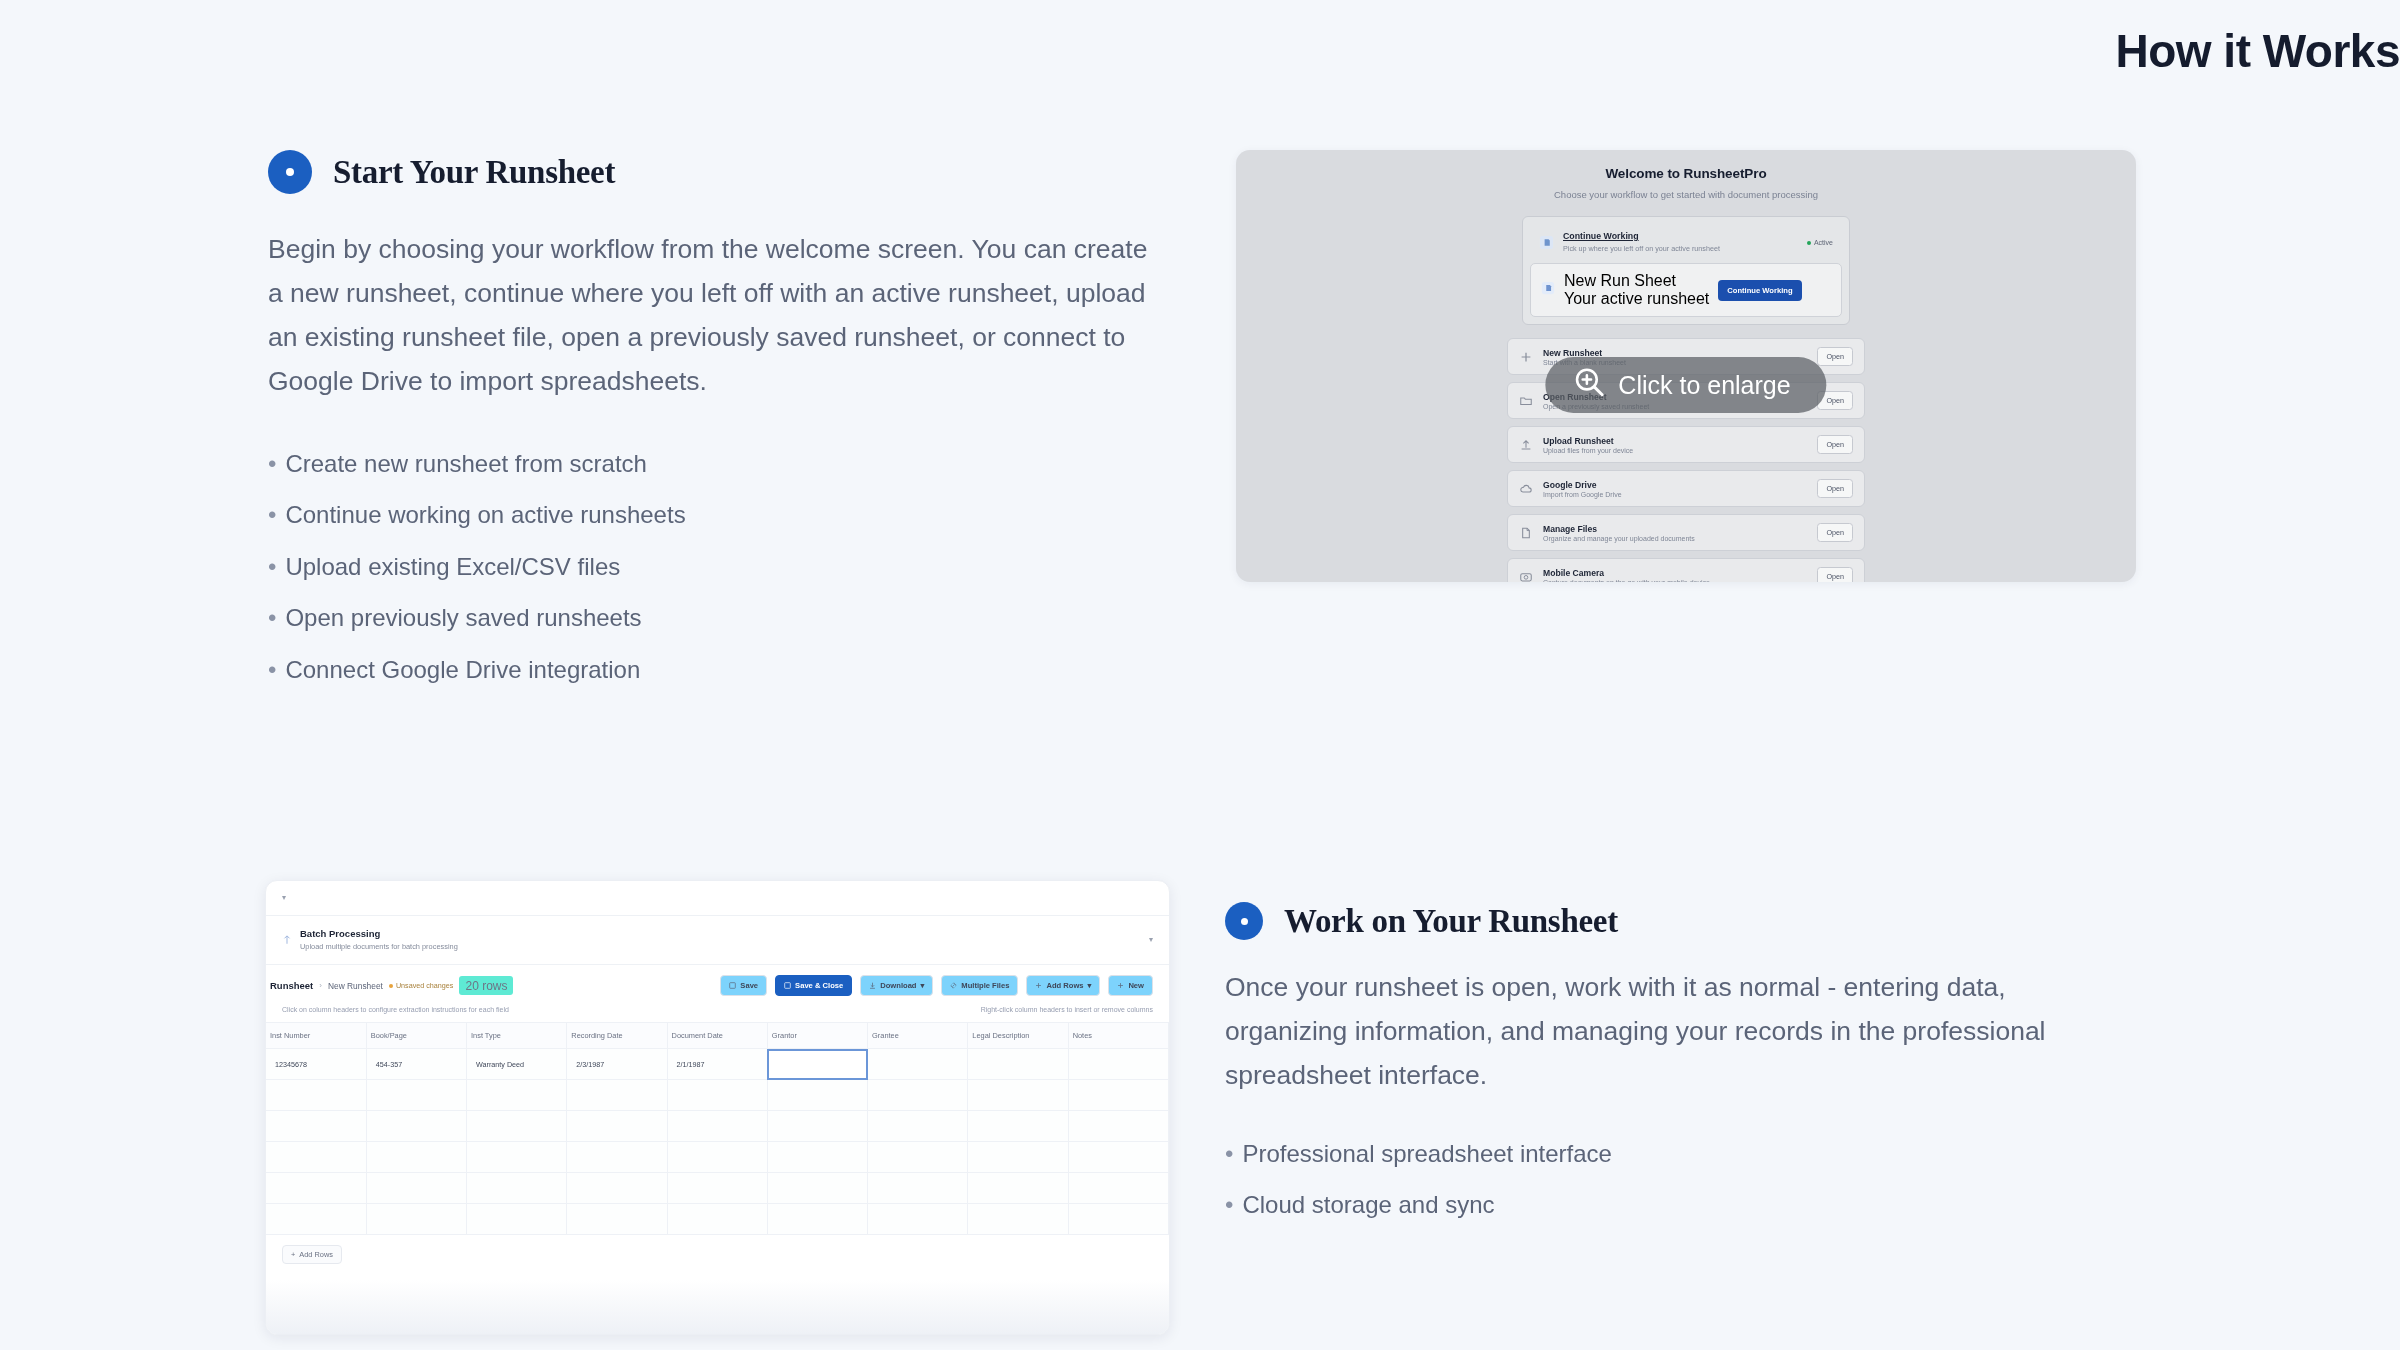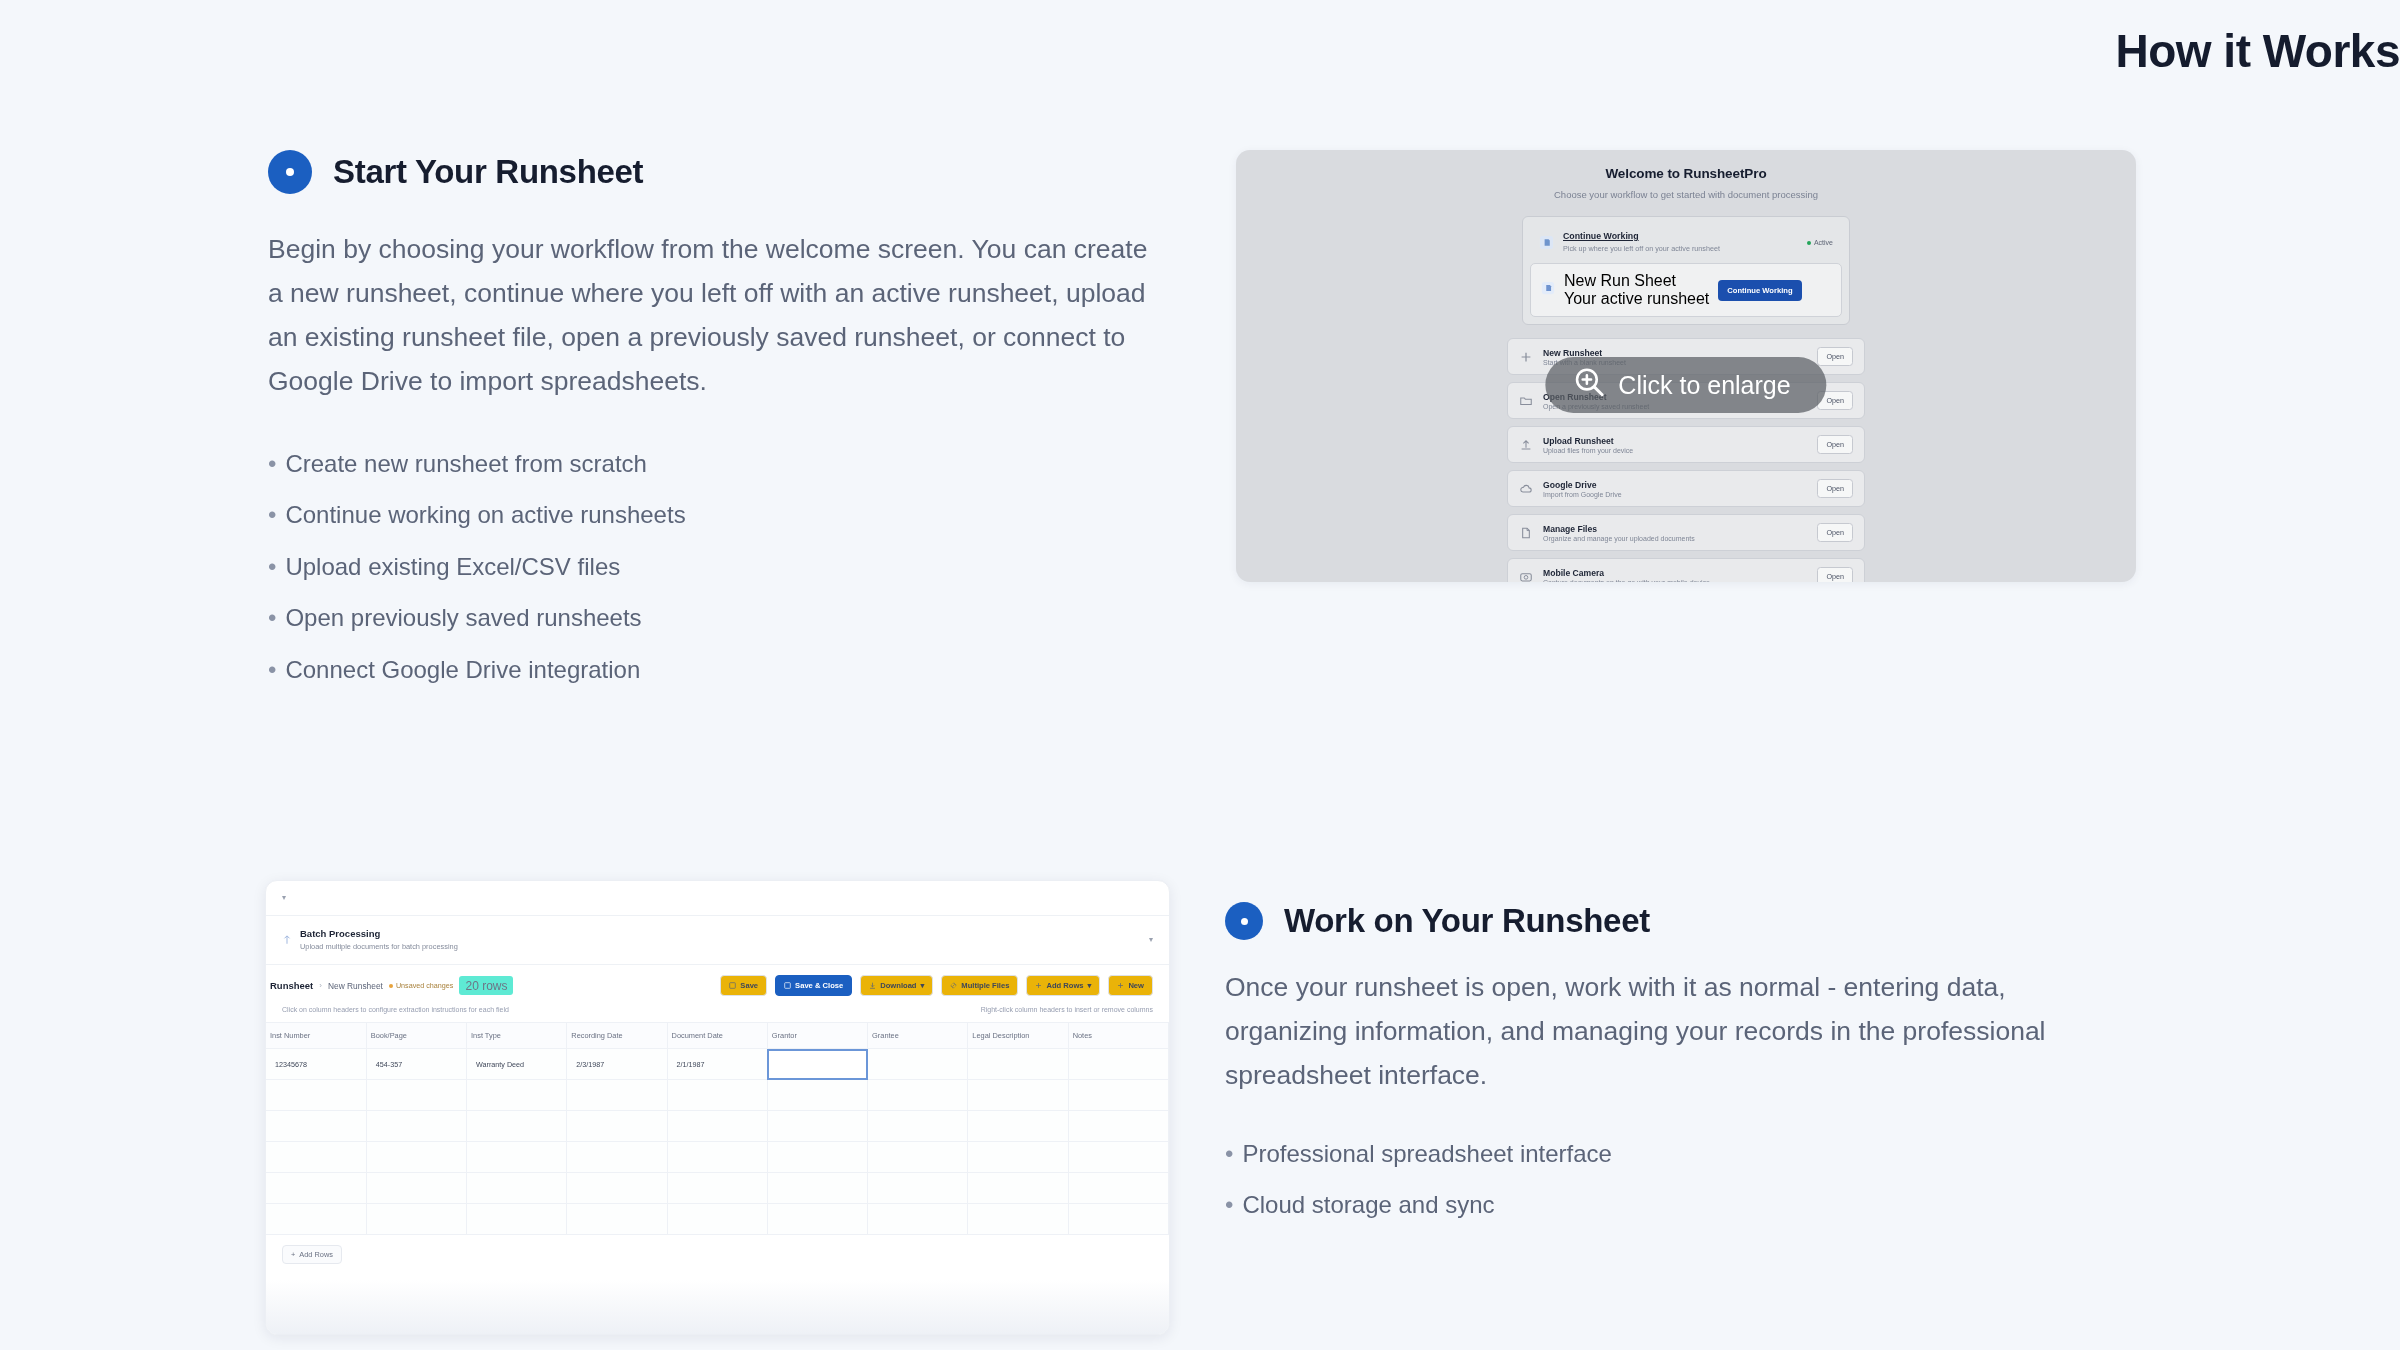--- a/index.html
+++ b/index.html
@@ -34,20 +34,21 @@
 
   .text-col { width: 905px; }
   .text-col.right { width: 930px; padding-top: 22px; }
 
   
   .step-head {
     display: flex;
     align-items: center;
     gap: 21px;
     margin-bottom: 34px;
+    font-family: Liberation Serif, serif;
   }
   .step-badge {
     width: 44px; height: 44px;
     border-radius: 50%;
     background: #1b5fc1;
     display: flex; align-items: center; justify-content: center;
     flex: none;
   }
   .step-badge i {
     width: 8px; height: 8px; border-radius: 50%;
@@ -211,21 +212,21 @@
   .crumb .c2 { font-size: 8.4px; color: #5c6478; }
   .crumb .unsaved { font-size: 7.2px; color: #a9823c; display: flex; align-items: center; gap: 3px; }
   .crumb .unsaved .gd { width: 4px; height: 4px; border-radius: 50%; background: #e8a33d; }
   .crumb .rows { font-size: 7.2px; color: #6d7policy; }
   .crumb .rows { font-size: 12px; color: #6d7586; background: #5eead4; padding: 2.5px 6px; border-radius: 3px; }
 
   .tb-btn {
     display: flex; align-items: center; gap: 4px;
     font-size: 7.6px; color: #3f4759; font-weight: 700;
     border: 1px solid #dde1e8; border-radius: 4px;
-    padding: 5px 8px; background: #eab308; white-space: nowrap;
+    padding: 5px 8px; background: #7dd3fc; white-space: nowrap;
   }
   .tb-btn.primary { background: #1b5fc1; border-color: #1b5fc1; color: #fff; }
   .tb-btn .mini { width: 7px; height: 7px; opacity: .9; }
 
   .hint-row {
     display: flex; justify-content: space-between;
     padding: 6px 16px 9px 16px;
     font-size: 7px; color: #969db0;
   }
 

